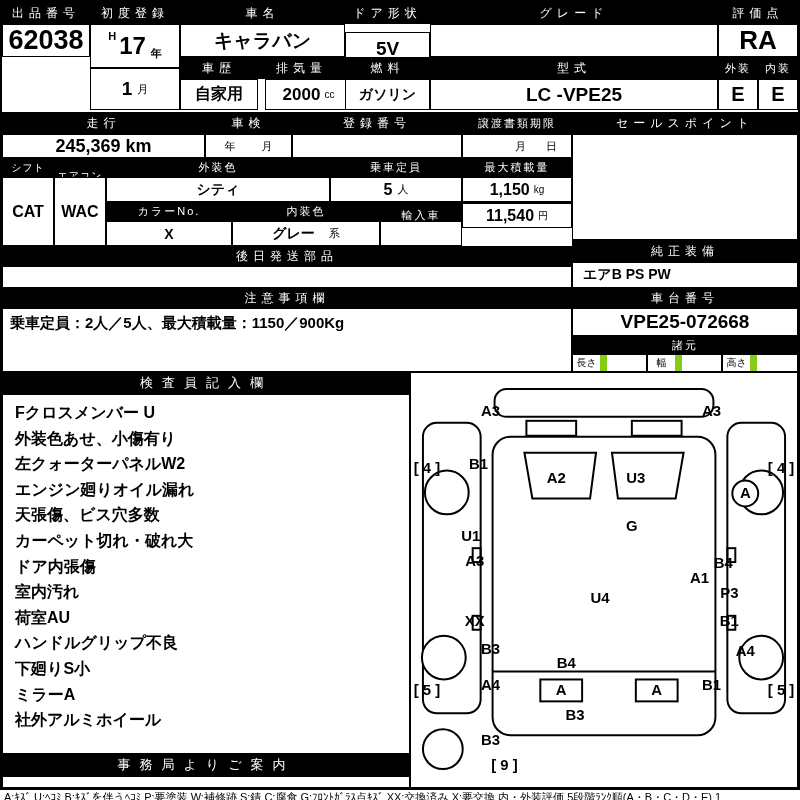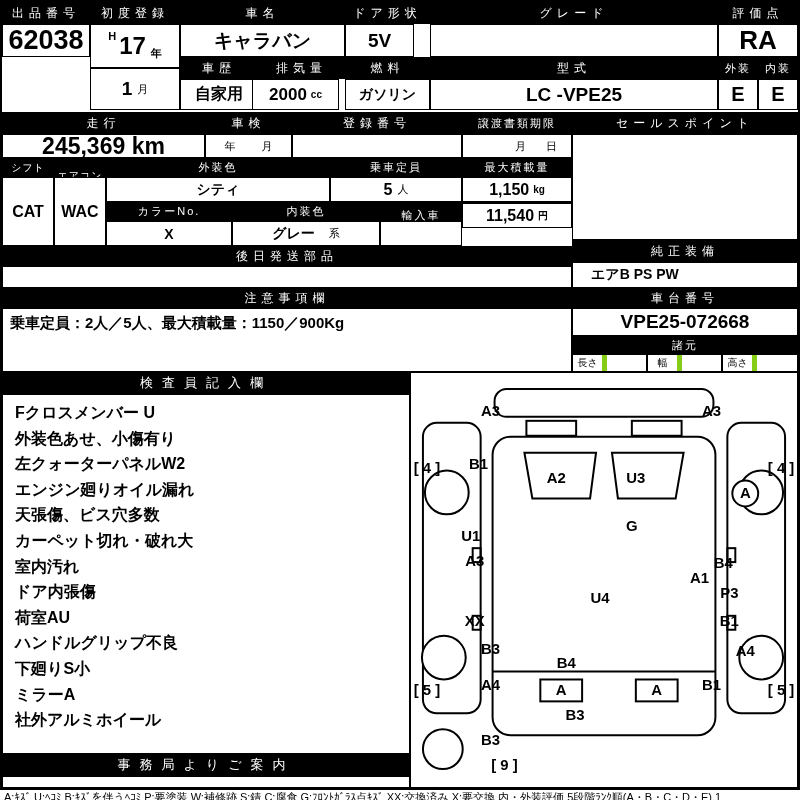--- a/index.html
+++ b/index.html
@@ -8,34 +8,34 @@
   .frame{position:absolute;left:0;top:0;width:800px;height:790px;border:2px solid #000;box-sizing:border-box}
   .hdr{position:absolute;box-sizing:border-box;background:#000;color:#fff;display:flex;align-items:center;
        justify-content:center;font-size:12px;letter-spacing:5px;border:1px solid #000;white-space:nowrap}
   .hdr.md{font-size:11px;letter-spacing:2px}
   .hdr.sm{font-size:10px;letter-spacing:1px}
   .hdr.wide{letter-spacing:9px;font-size:13px}
   .val{position:absolute;box-sizing:border-box;border:1px solid #000;background:#fff;display:flex;
        align-items:center;justify-content:center;font-weight:bold;font-size:15px;white-space:nowrap}
   .box{position:absolute;box-sizing:border-box;border:1px solid #000;background:#fff}
   .f27{font-size:27px}.f26{font-size:26px}.f24{font-size:24px}.f20{font-size:20px}.f19{font-size:19px}
-  .f18{font-size:23px}.f17{font-size:17px}.f16{font-size:16px}.f14{font-size:14px}
+  .f18{font-size:18px}.f17{font-size:17px}.f16{font-size:16px}.f14{font-size:14px}
   .unit{font-size:11px;font-weight:normal;margin-left:5px}
-  .unit-sm{font-size:10px;font-weight:bold;margin-left:4px}
+  .unit-sm{font-size:10px;font-weight:normal;margin-left:4px}
   .era{font-size:11px;align-self:flex-start;margin:5px 3px 0 0}
   .unit-low{font-size:11px;align-self:flex-end;margin:0 0 6px 5px}
   .plain{font-weight:normal;font-size:11px}
   .gap26{gap:26px}.gap20{gap:20px}
   .right-pad{justify-content:flex-end;padding-right:14px}
-  .left-pad{justify-content:flex-start;padding-left:18px}
+  .left-pad{justify-content:flex-start;padding-left:10px}
   .note-area{padding:5px 12px;font-weight:bold;font-size:16px;line-height:25.6px}
   .note-line{white-space:nowrap}
   .caution-text{padding:5px 7px;font-weight:bold;font-size:15px}
   .spec-cell{position:absolute;box-sizing:border-box;border:1px solid #000;background:#fff;display:flex}
-  .spec-label{width:34px;border-right:5px solid #84cc16;display:flex;align-items:center;justify-content:center;
+  .spec-label{width:34px;border-right:7px solid #84cc16;display:flex;align-items:center;justify-content:center;
               font-size:10px;box-sizing:border-box}
   .legend{position:absolute;left:0;top:790px;width:800px;height:14px;display:flex;align-items:center;
           font-size:11px;white-space:nowrap;padding-left:4px;box-sizing:border-box}
 </style>
 </head>
 <body>
 
 <div class="frame"></div>
 
 <div class="hdr" style="left:2px;top:2px;width:88px;height:22px">出品番号</div>
@@ -49,33 +49,33 @@
 </div>
 <div class="val" style="left:90px;top:68px;width:90px;height:42px">
   <span class="f19">1</span>
   <span class="unit">月</span>
 </div>
 
 <div class="hdr" style="left:180px;top:2px;width:165px;height:22px">車名</div>
 <div class="val f19" style="left:180px;top:24px;width:165px;height:33px">キャラバン</div>
 
 <div class="hdr" style="left:345px;top:2px;width:85px;height:22px">ドア形状</div>
-<div class="val f19" style="left:345px;top:24px;width:69px;height:33px">5V</div>
+<div class="val f19" style="left:345px;top:32px;width:85px;height:33px">5V</div>
 
 <div class="hdr" style="left:430px;top:2px;width:288px;height:22px">グレード</div>
 <div class="val f17" style="left:430px;top:24px;width:288px;height:33px"></div>
 
 <div class="hdr" style="left:718px;top:2px;width:80px;height:22px">評価点</div>
 <div class="val f26" style="left:718px;top:24px;width:80px;height:33px">RA</div>
 
 <div class="hdr" style="left:180px;top:57px;width:78px;height:22px">車歴</div>
 <div class="val f16" style="left:180px;top:79px;width:78px;height:31px">自家用</div>
 
 <div class="hdr" style="left:258px;top:57px;width:87px;height:22px">排気量</div>
-<div class="val" style="left:252px;top:79px;width:87px;height:31px">
+<div class="val" style="left:265px;top:79px;width:87px;height:31px">
   <span class="f17">2000</span>
   <span class="unit-sm">cc</span>
 </div>
 
 <div class="hdr" style="left:345px;top:57px;width:85px;height:22px">燃料</div>
 <div class="val f14" style="left:345px;top:79px;width:85px;height:31px">ガソリン</div>
 
 <div class="hdr" style="left:430px;top:57px;width:288px;height:22px">型式</div>
 <div class="val f19" style="left:430px;top:79px;width:288px;height:31px">LC -VPE25</div>
 
@@ -170,22 +170,22 @@
 </div>
 
 <div class="hdr wide" style="left:2px;top:372px;width:408px;height:22px">検査員記入欄</div>
 <div class="box note-area" style="left:2px;top:394px;width:408px;height:360px">
     <div class="note-line">Fクロスメンバー U</div>
     <div class="note-line">外装色あせ、小傷有り</div>
     <div class="note-line">左クォーターパネルW2</div>
     <div class="note-line">エンジン廻りオイル漏れ</div>
     <div class="note-line">天張傷、ビス穴多数</div>
     <div class="note-line">カーペット切れ・破れ大</div>
+    <div class="note-line">ドア内張傷</div>
     <div class="note-line">室内汚れ</div>
-    <div class="note-line">ドア内張傷</div>
     <div class="note-line">荷室AU</div>
     <div class="note-line">ハンドルグリップ不良</div>
     <div class="note-line">下廻りS小</div>
     <div class="note-line">ミラーA</div>
     <div class="note-line">社外アルミホイール</div>
   </div>
 
 <div class="hdr wide" style="left:2px;top:754px;width:408px;height:22px">事務局よりご案内</div>
 <div class="box" style="left:2px;top:776px;width:408px;height:12px"></div>
 

